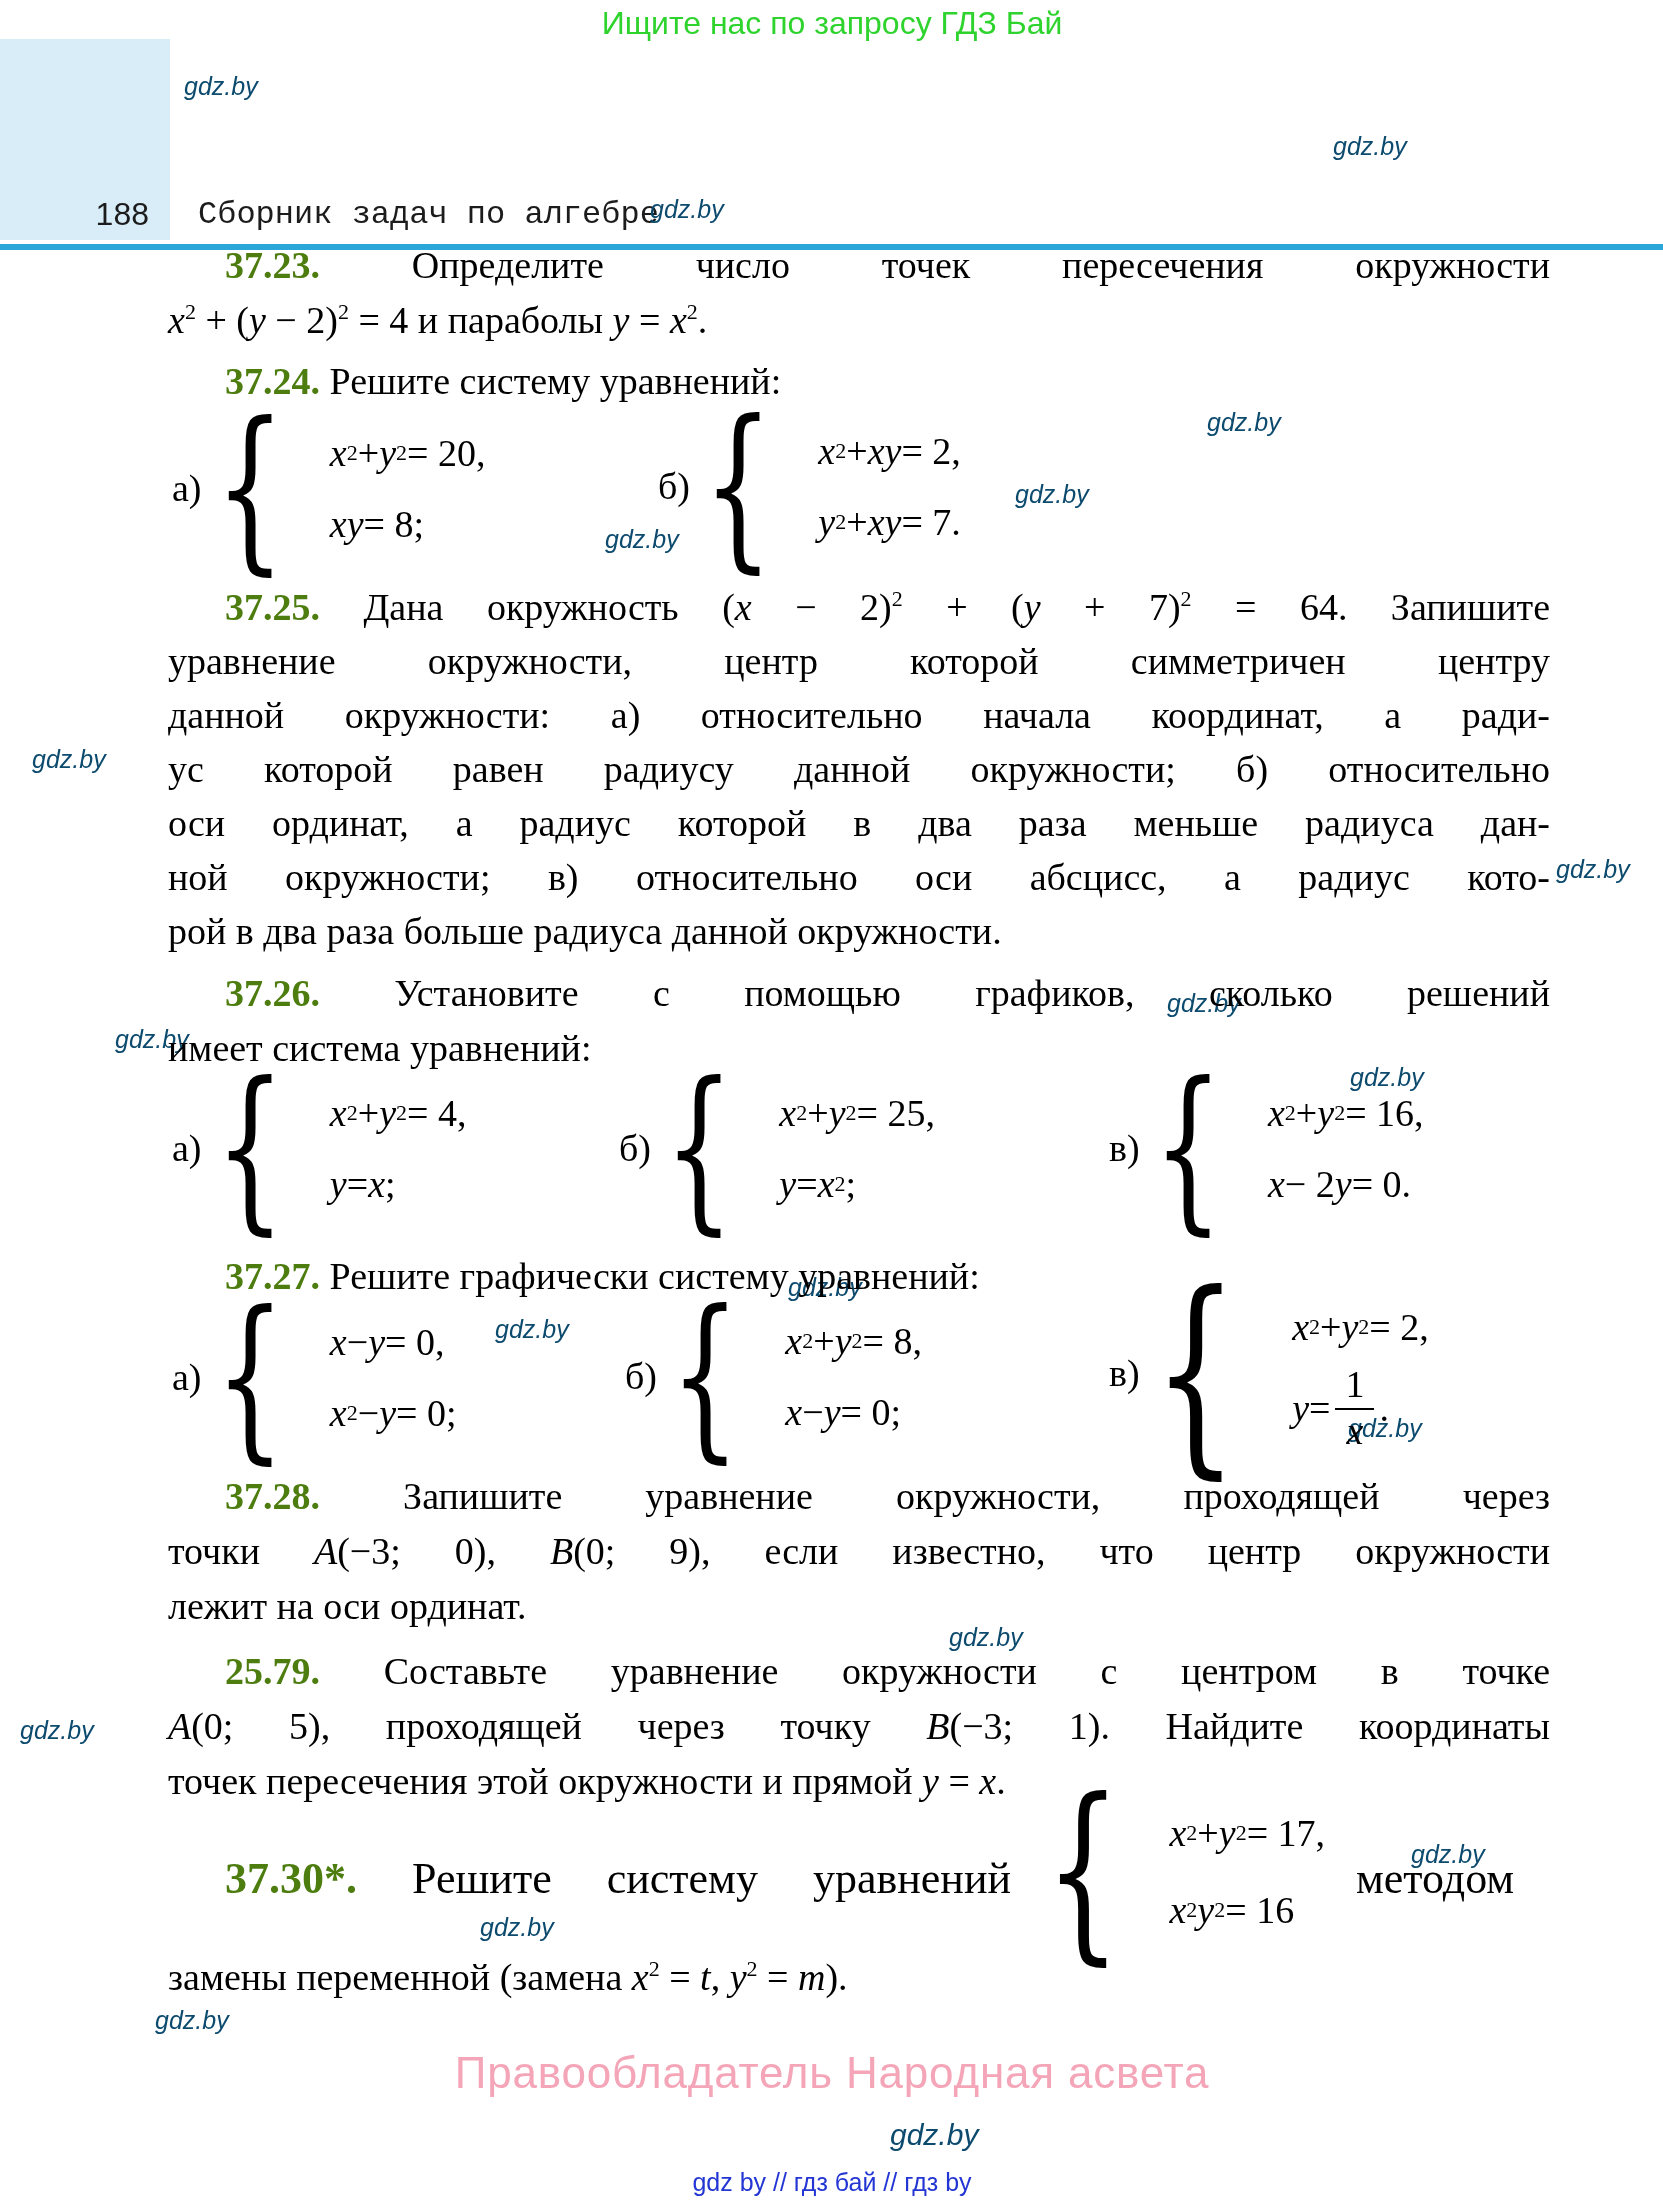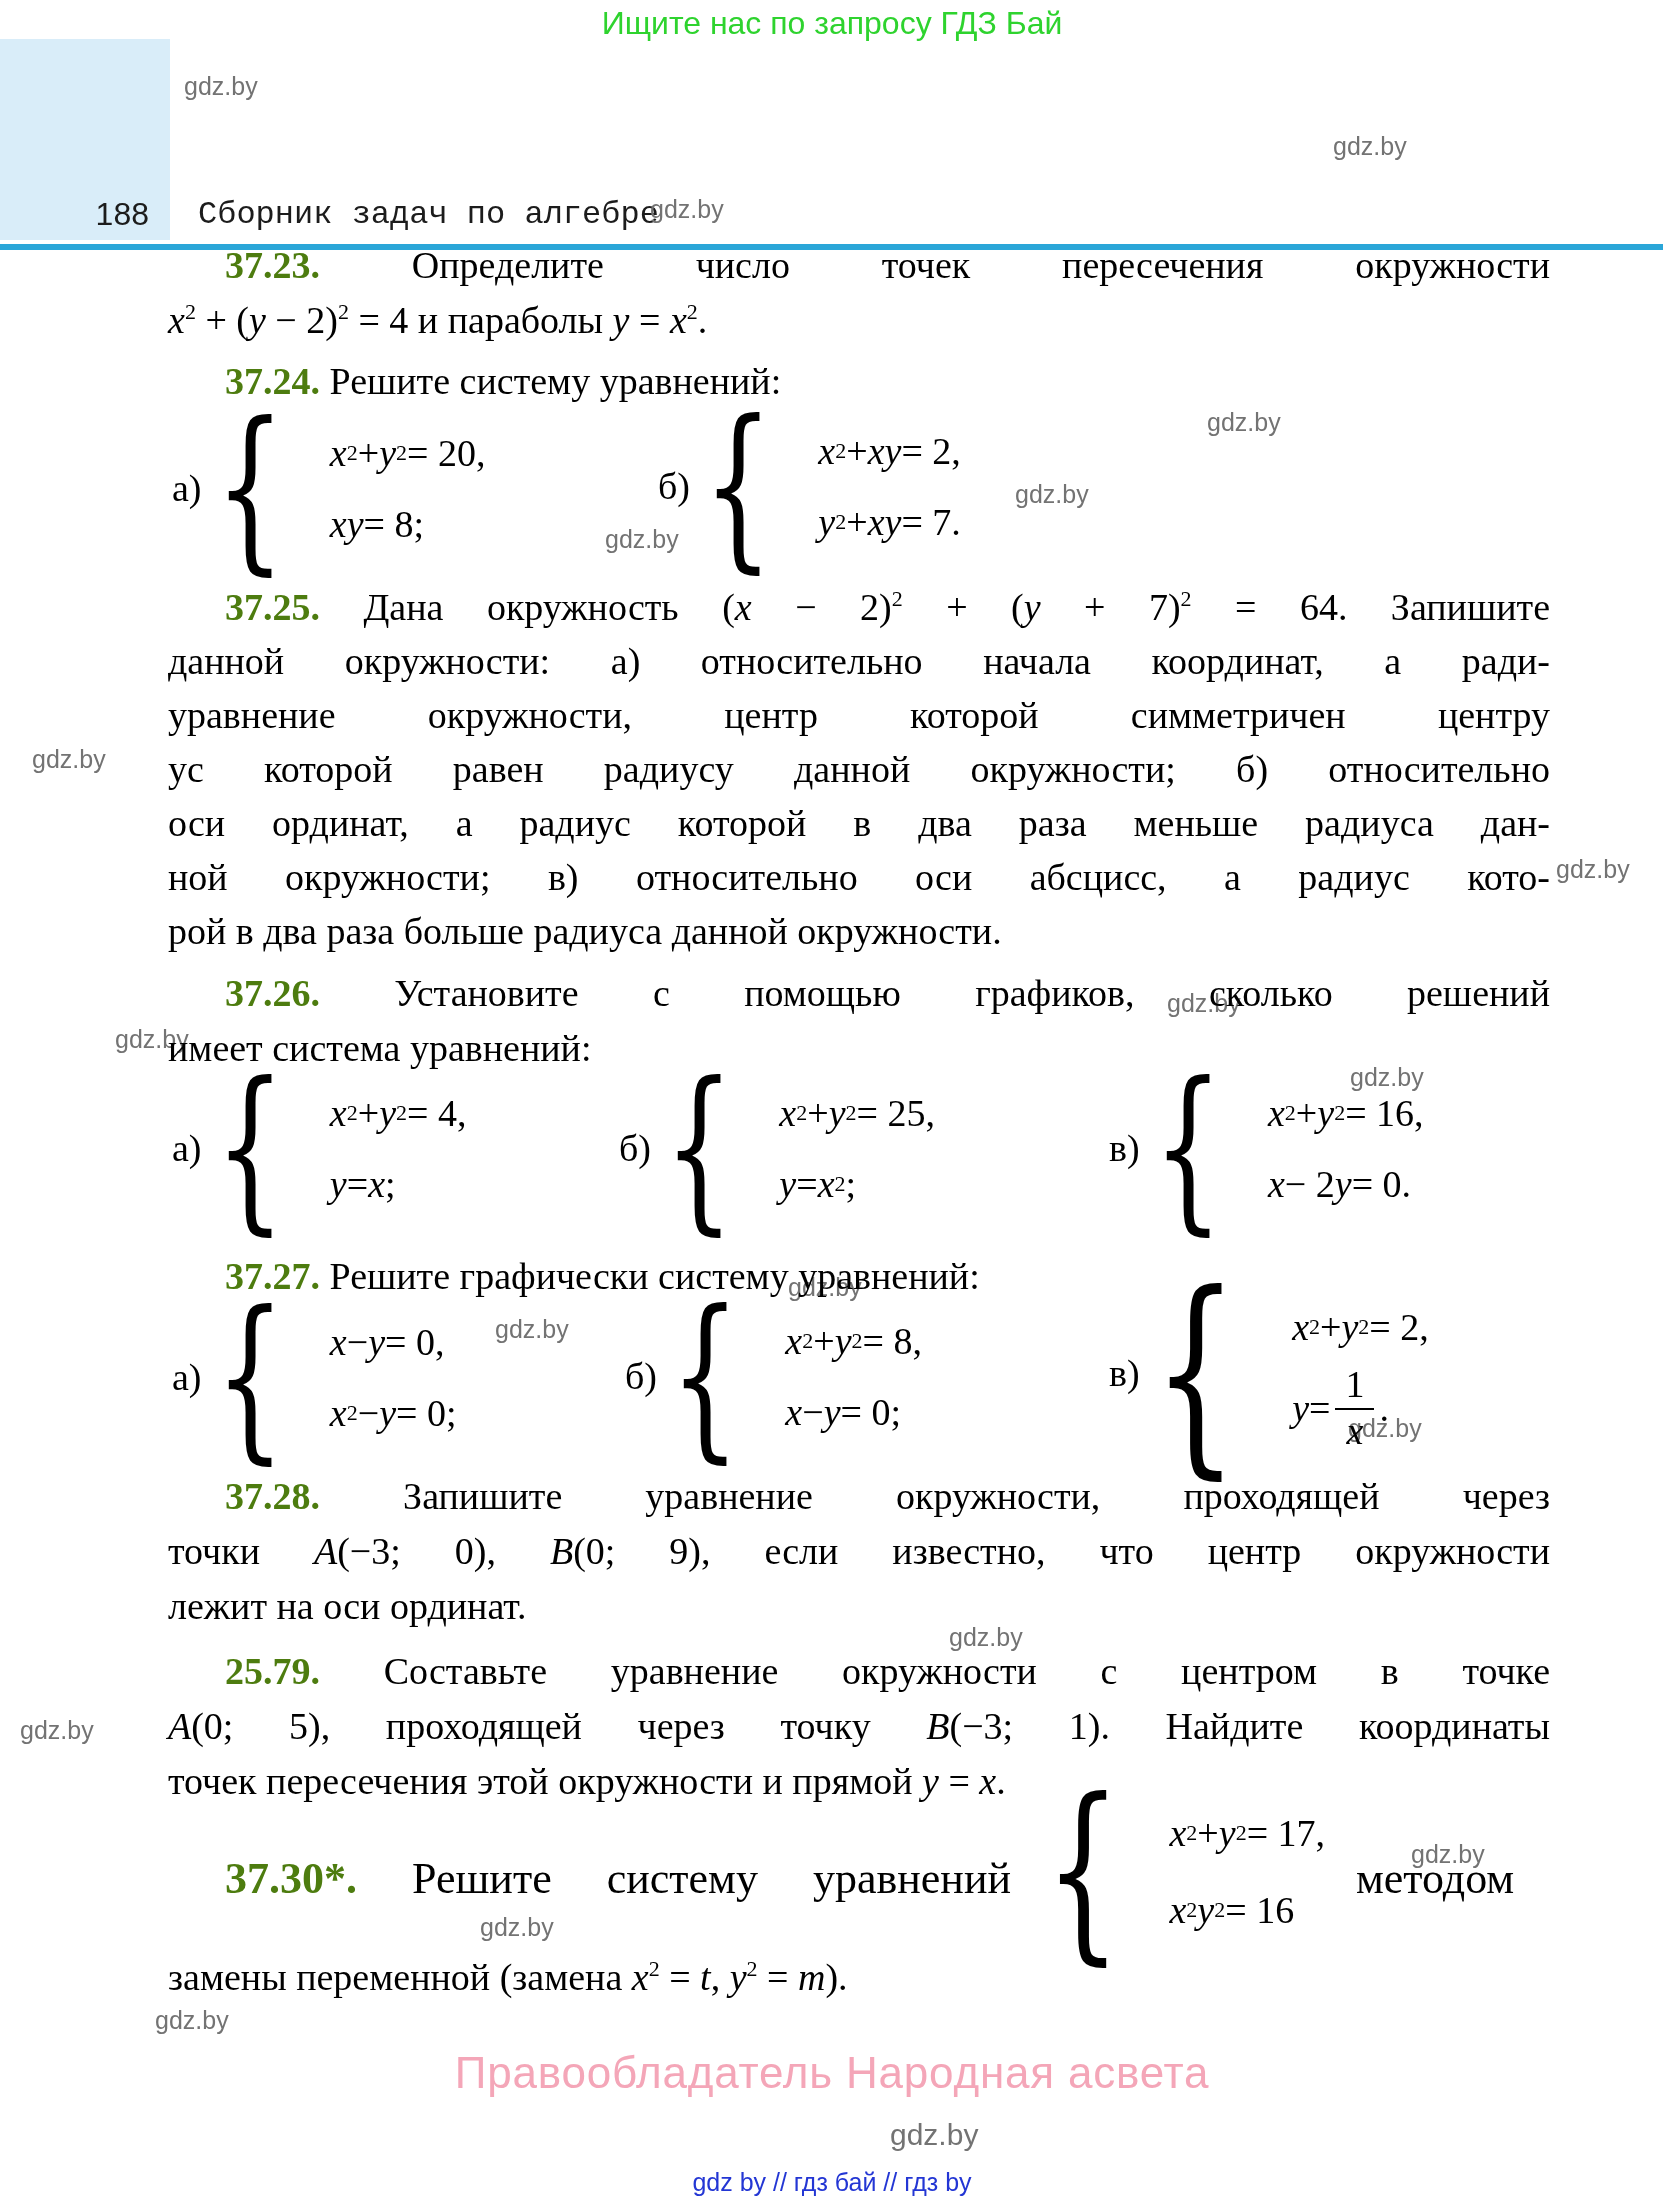--- a/index.html
+++ b/index.html
@@ -6,22 +6,22 @@
   #page{position:relative;width:1664px;height:2205px;background:#ffffff;overflow:hidden;
         font-family:"Liberation Serif",serif;color:#000;}
   .green-note{position:absolute;top:5px;left:0;width:100%;text-align:center;
         font-family:"Liberation Sans",sans-serif;font-size:32px;color:#2ed32e;}
   .head-box{position:absolute;left:0;top:39px;width:170px;height:201px;background:#d9edf9;}
   .page-num{position:absolute;left:80px;top:196px;width:69px;text-align:right;
         font-family:"Liberation Sans",sans-serif;font-size:32px;color:#1c1c1c;}
   .book-title{position:absolute;left:198px;top:196px;
         font-family:Liberation Mono, monospace;font-size:32px;color:#1c1c1c;}
   .rule{position:absolute;left:0;top:244px;width:100%;height:5.9px;background:#2aa6d8;}
-  .wm{position:absolute;font-family:"Liberation Sans",sans-serif;font-size:25px;color:#737373;
-        white-space:nowrap;}
+  .wm{position:absolute;font-family:"Liberation Sans",sans-serif;font-size:25px;color:#0c4a6e;
+        white-space:nowrap;font-style:italic;}
   .wm.big{font-size:30px;}
   .para{position:absolute;left:168px;width:1382px;font-size:38px;line-height:55px;}
   .para.lh64{line-height:54px;}
   .para.lh66{line-height:55px;}
   .ln{display:block;}
   .jl{text-align:justify;text-align-last:justify;}
   .ll{text-align:left;text-align-last:left;}
   .first{text-indent:57px;}
   .pnum{color:#4d7c0f;font-weight:bold;}
   i{font-style:italic;}
@@ -98,22 +98,22 @@
       <span class="slabel">б)</span>
       <span class="brace">{</span>
       <span class="eqs">
         <span class="eq"><i>x</i><sup>2</sup> + <i>x</i><i>y</i> = 2,</span>
         <span class="eq"><i>y</i><sup>2</sup> + <i>x</i><i>y</i> = 7.</span>
       </span>
     </div>
 
   <div class="para lh64" style="top:580px">
     <div class="ln jl first"><span class="pnum">37.25.</span> <span>Дана окружность (<i>x</i> − 2)<sup>2</sup> + (<i>y</i> + 7)<sup>2</sup> = 64. Запишите</span></div>
+    <div class="ln jl"><span>уравнение окружности, центр которой симметричен центру</span></div>
     <div class="ln jl"><span>данной окружности: а) относительно начала координат, а ради-</span></div>
-    <div class="ln jl"><span>уравнение окружности, центр которой симметричен центру</span></div>
     <div class="ln jl"><span>ус которой равен радиусу данной окружности; б) относительно</span></div>
     <div class="ln jl"><span>оси ординат, а радиус которой в два раза меньше радиуса дан-</span></div>
     <div class="ln jl"><span>ной окружности; в) относительно оси абсцисс, а радиус кото-</span></div>
     <div class="ln ll"><span>рой в два раза больше радиуса данной окружности.</span></div>
   </div>
 
   <div class="para" style="top:966px">
     <div class="ln jl first"><span class="pnum">37.26.</span> <span>Установите с помощью графиков, сколько решений</span></div>
     <div class="ln ll"><span>имеет система уравнений:</span></div>
   </div>

